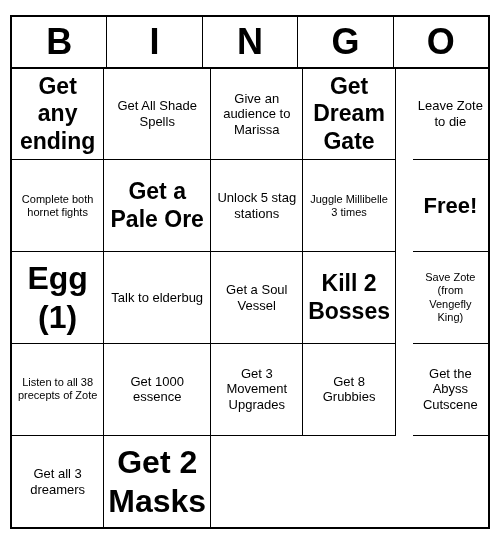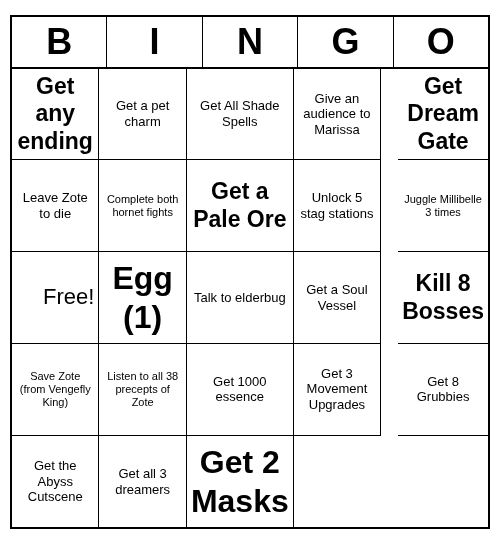--- a/index.html
+++ b/index.html
@@ -52,22 +52,21 @@
     }
     .bingo-cell:nth-child(5n) {
       border-right: none;
       margin-left: 17px;
     }
     .bingo-cell:nth-child(n+21) {
       border-bottom: none;
     }
     .bingo-cell.free {
       font-size: 22px;
-      font-weight: normal;
-      justify-content: flex-end;
+      font-weight: bold;
     }
     .bingo-cell.large-text {
       font-size: 23px;
       font-weight: bold;
     }
     .bingo-cell.xl-text {
       font-size: 32px;
       font-weight: bold;
     }
     .bingo-cell.small-text {
@@ -81,23 +80,20 @@
   <div class="bingo-header">
   <div class="bingo-header-cell">B</div>
       <div class="bingo-header-cell">I</div>
       <div class="bingo-header-cell">N</div>
       <div class="bingo-header-cell">G</div>
       <div class="bingo-header-cell">O</div>
     </div>
   <div class="bingo-grid">
       <div class="bingo-cell large-text">
         <span>Get any ending</span>
-      </div>
-      <div class="bingo-cell">
-        <span>Get a pet charm</span>
       </div>
       <div class="bingo-cell">
         <span>Get All Shade Spells</span>
       </div>
       <div class="bingo-cell">
         <span>Give an audience to Marissa</span>
       </div>
       <div class="bingo-cell large-text">
         <span>Get Dream Gate</span>
       </div>
@@ -122,21 +118,21 @@
       <div class="bingo-cell xl-text">
         <span>Egg (1)</span>
       </div>
       <div class="bingo-cell">
         <span>Talk to elderbug</span>
       </div>
       <div class="bingo-cell">
         <span>Get a Soul Vessel</span>
       </div>
       <div class="bingo-cell large-text">
-        <span>Kill 8 Bosses</span>
+        <span>Kill 2 Bosses</span>
       </div>
       <div class="bingo-cell small-text">
         <span>Save Zote (from Vengefly King)</span>
       </div>
       <div class="bingo-cell small-text">
         <span>Listen to all 38 precepts of Zote</span>
       </div>
       <div class="bingo-cell">
         <span>Get 1000 essence</span>
       </div>

